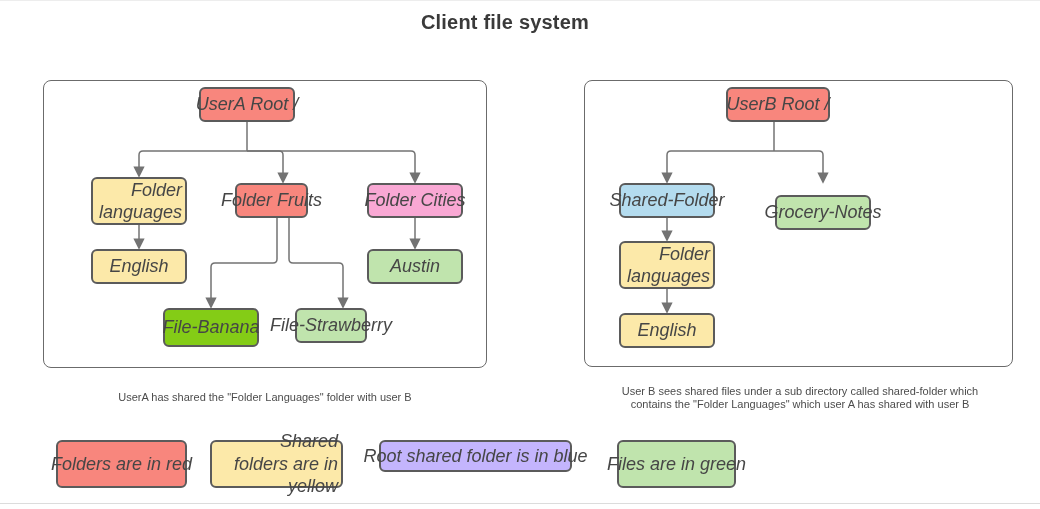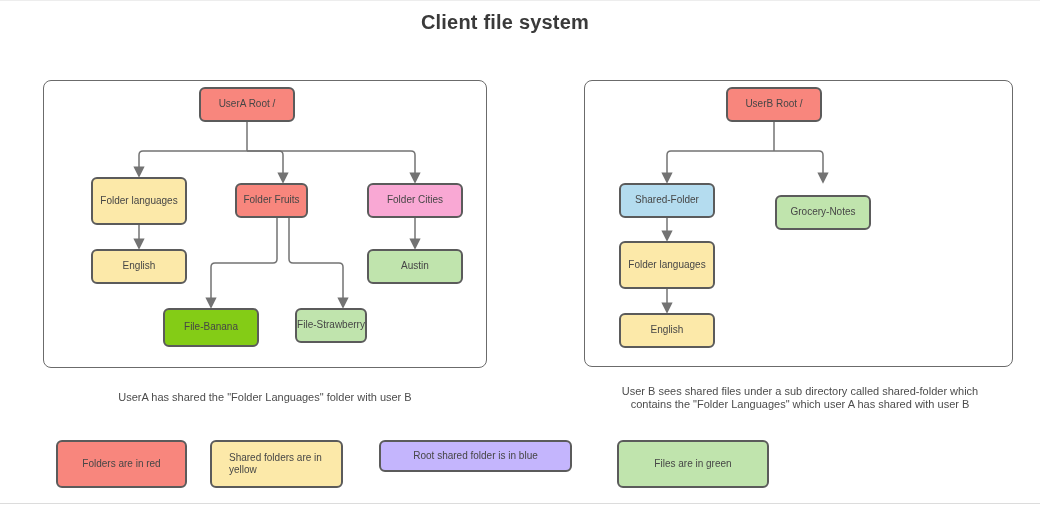--- a/index.html
+++ b/index.html
@@ -29,25 +29,26 @@
   }
   #container-a { left: 43px; top: 79px; width: 444px; height: 288px; }
   #container-b { left: 584px; top: 79px; width: 429px; height: 287px; }
   .node {
     position: absolute;
     border: 2px solid #5b5b5b;
     border-radius: 6px;
     display: flex;
     align-items: center;
     justify-content: center;
-    text-align: left;
-    font-size: 10px;
+    text-align: right;
+    font-size: 18px;
     line-height: 1.25;
     color: #464646;
     padding: 2px 3px;
+    font-style: italic;
   }
   .nw { white-space: nowrap; }
   svg.connectors {
     position: absolute;
     left: 0; top: 0;
     pointer-events: none;
   }
   .caption {
     position: absolute;
     font-size: 11px;
@@ -100,27 +101,27 @@
 
 <div class="node nw" style="left: 199px; top: 86px; width: 96px; height: 35px; background-color: rgb(248, 134, 125);">UserA Root /</div>
 <div class="node" style="left: 91px; top: 176px; width: 96px; height: 48px; background-color: rgb(252, 233, 169);">Folder languages</div>
 <div class="node nw" style="left: 235px; top: 182px; width: 73px; height: 35px; background-color: rgb(248, 134, 125);">Folder Fruits</div>
 <div class="node nw" style="left: 367px; top: 182px; width: 96px; height: 35px; background-color: #f9a8d4;">Folder Cities</div>
 <div class="node nw" style="left: 91px; top: 248px; width: 96px; height: 35px; background-color: rgb(252, 233, 169);">English</div>
 <div class="node nw" style="left: 367px; top: 248px; width: 96px; height: 35px; background-color: rgb(192, 228, 173);">Austin</div>
 <div class="node nw" style="left: 163px; top: 307px; width: 96px; height: 39px; background-color: #84cc16;">File-Banana</div>
 <div class="node nw" style="left: 295px; top: 307px; width: 72px; height: 35px; background-color: rgb(192, 228, 173);">File-Strawberry</div>
 
-<div class="node nw" style="left: 726px; top: 86px; width: 96px; height: 35px; background-color: rgb(248, 134, 125);">UserB Root /</div>
+<div class="node nw" style="left: 726px; top: 86px; width: 104px; height: 35px; background-color: rgb(248, 134, 125);">UserB Root /</div>
 <div class="node nw" style="left: 619px; top: 182px; width: 96px; height: 35px; background-color: rgb(180, 220, 239);">Shared-Folder</div>
 <div class="node nw" style="left: 775px; top: 182px; width: 96px; height: 35px; background-color: rgb(192, 228, 173); margin-top: 12px;">Grocery-Notes</div>
 <div class="node" style="left: 619px; top: 240px; width: 96px; height: 48px; background-color: rgb(252, 233, 169);">Folder languages</div>
 <div class="node nw" style="left: 619px; top: 312px; width: 96px; height: 35px; background-color: rgb(252, 233, 169);">English</div>
 
 <div class="caption" id="caption-a">UserA has shared the "Folder Languages" folder with user B</div>
 <div class="caption" id="caption-b">User B sees shared files under a sub directory called shared-folder which contains the "Folder  Languages" which user A has shared with user B</div>
 
 <div class="node nw" style="left: 56px; top: 439px; width: 131px; height: 48px; background-color: rgb(248, 134, 125);">Folders are in red</div>
 <div class="node" style="left: 210px; top: 439px; width: 133px; height: 48px; background-color: rgb(252, 233, 169); padding-left: 17px;">Shared folders are in yellow</div>
 <div class="node nw" style="left: 379px; top: 439px; width: 193px; height: 32px; background-color: #c4b5fd;">Root shared folder is in blue</div>
-<div class="node nw" style="left: 617px; top: 439px; width: 152px; height: 48px; background-color: rgb(192, 228, 173);">Files are in green</div>
+<div class="node nw" style="left: 617px; top: 439px; width: 119px; height: 48px; background-color: rgb(192, 228, 173);">Files are in green</div>
 
 <div class="bottom-line"></div>
 
 </body></html>

